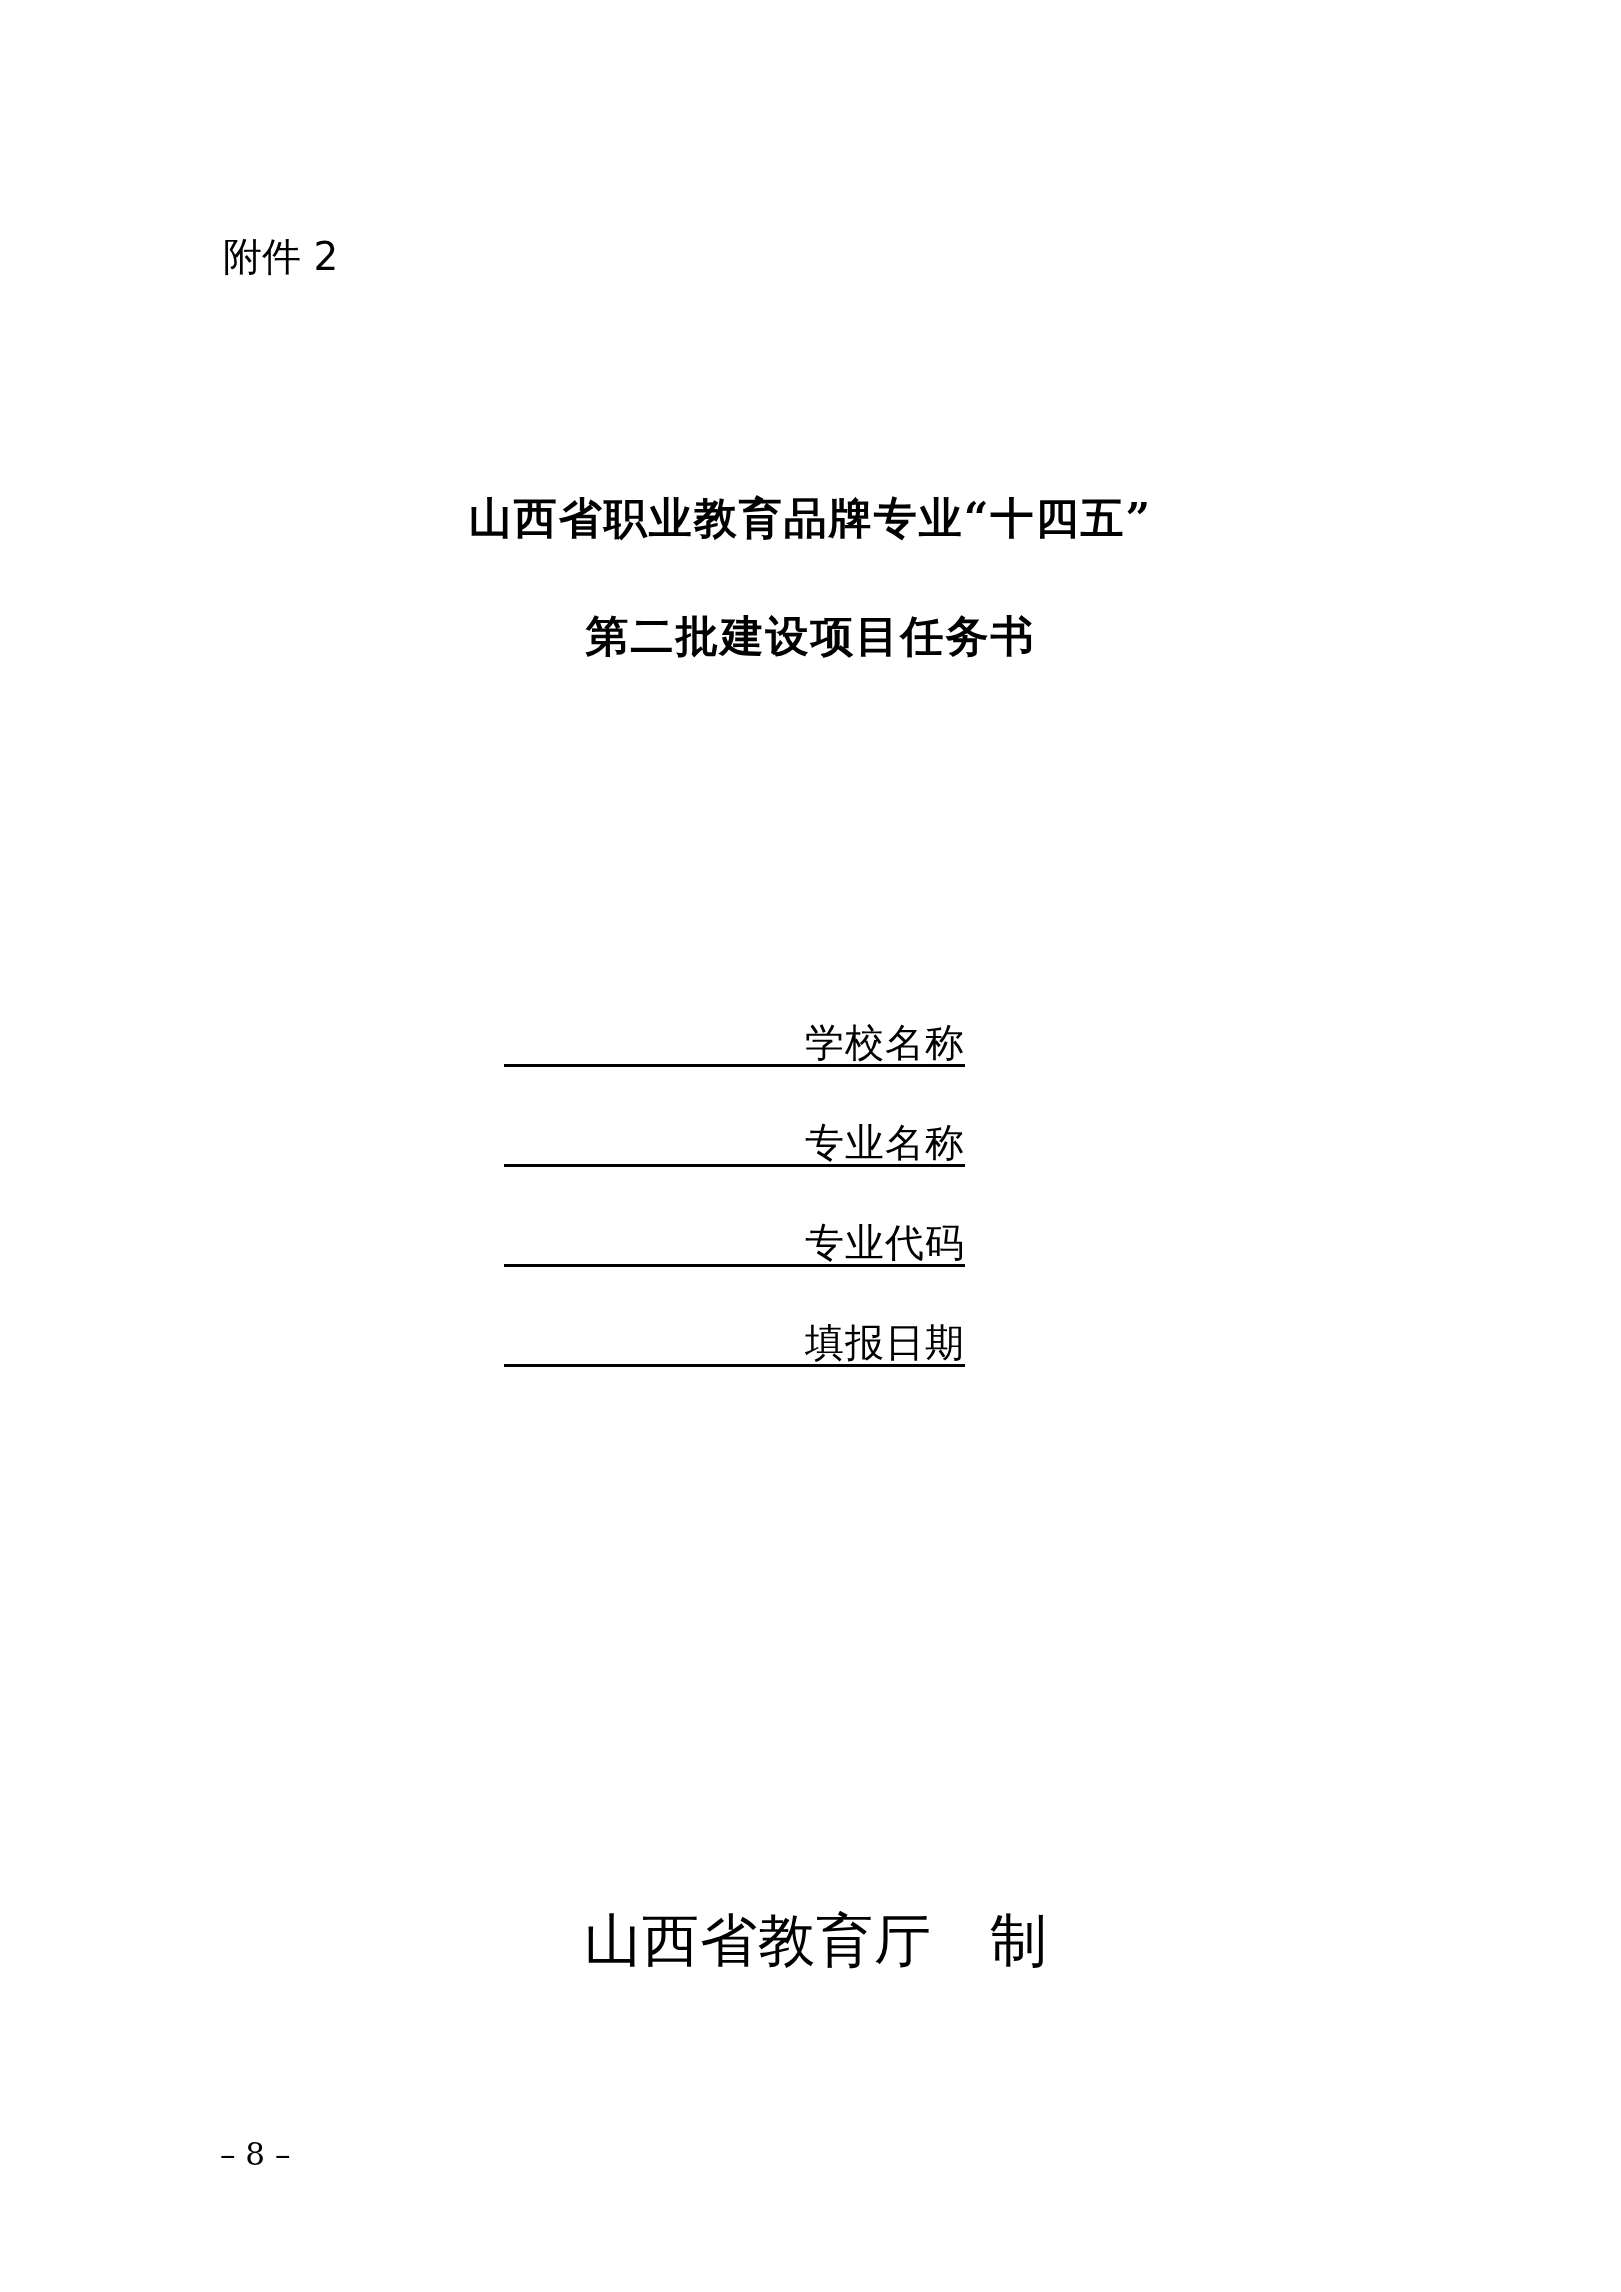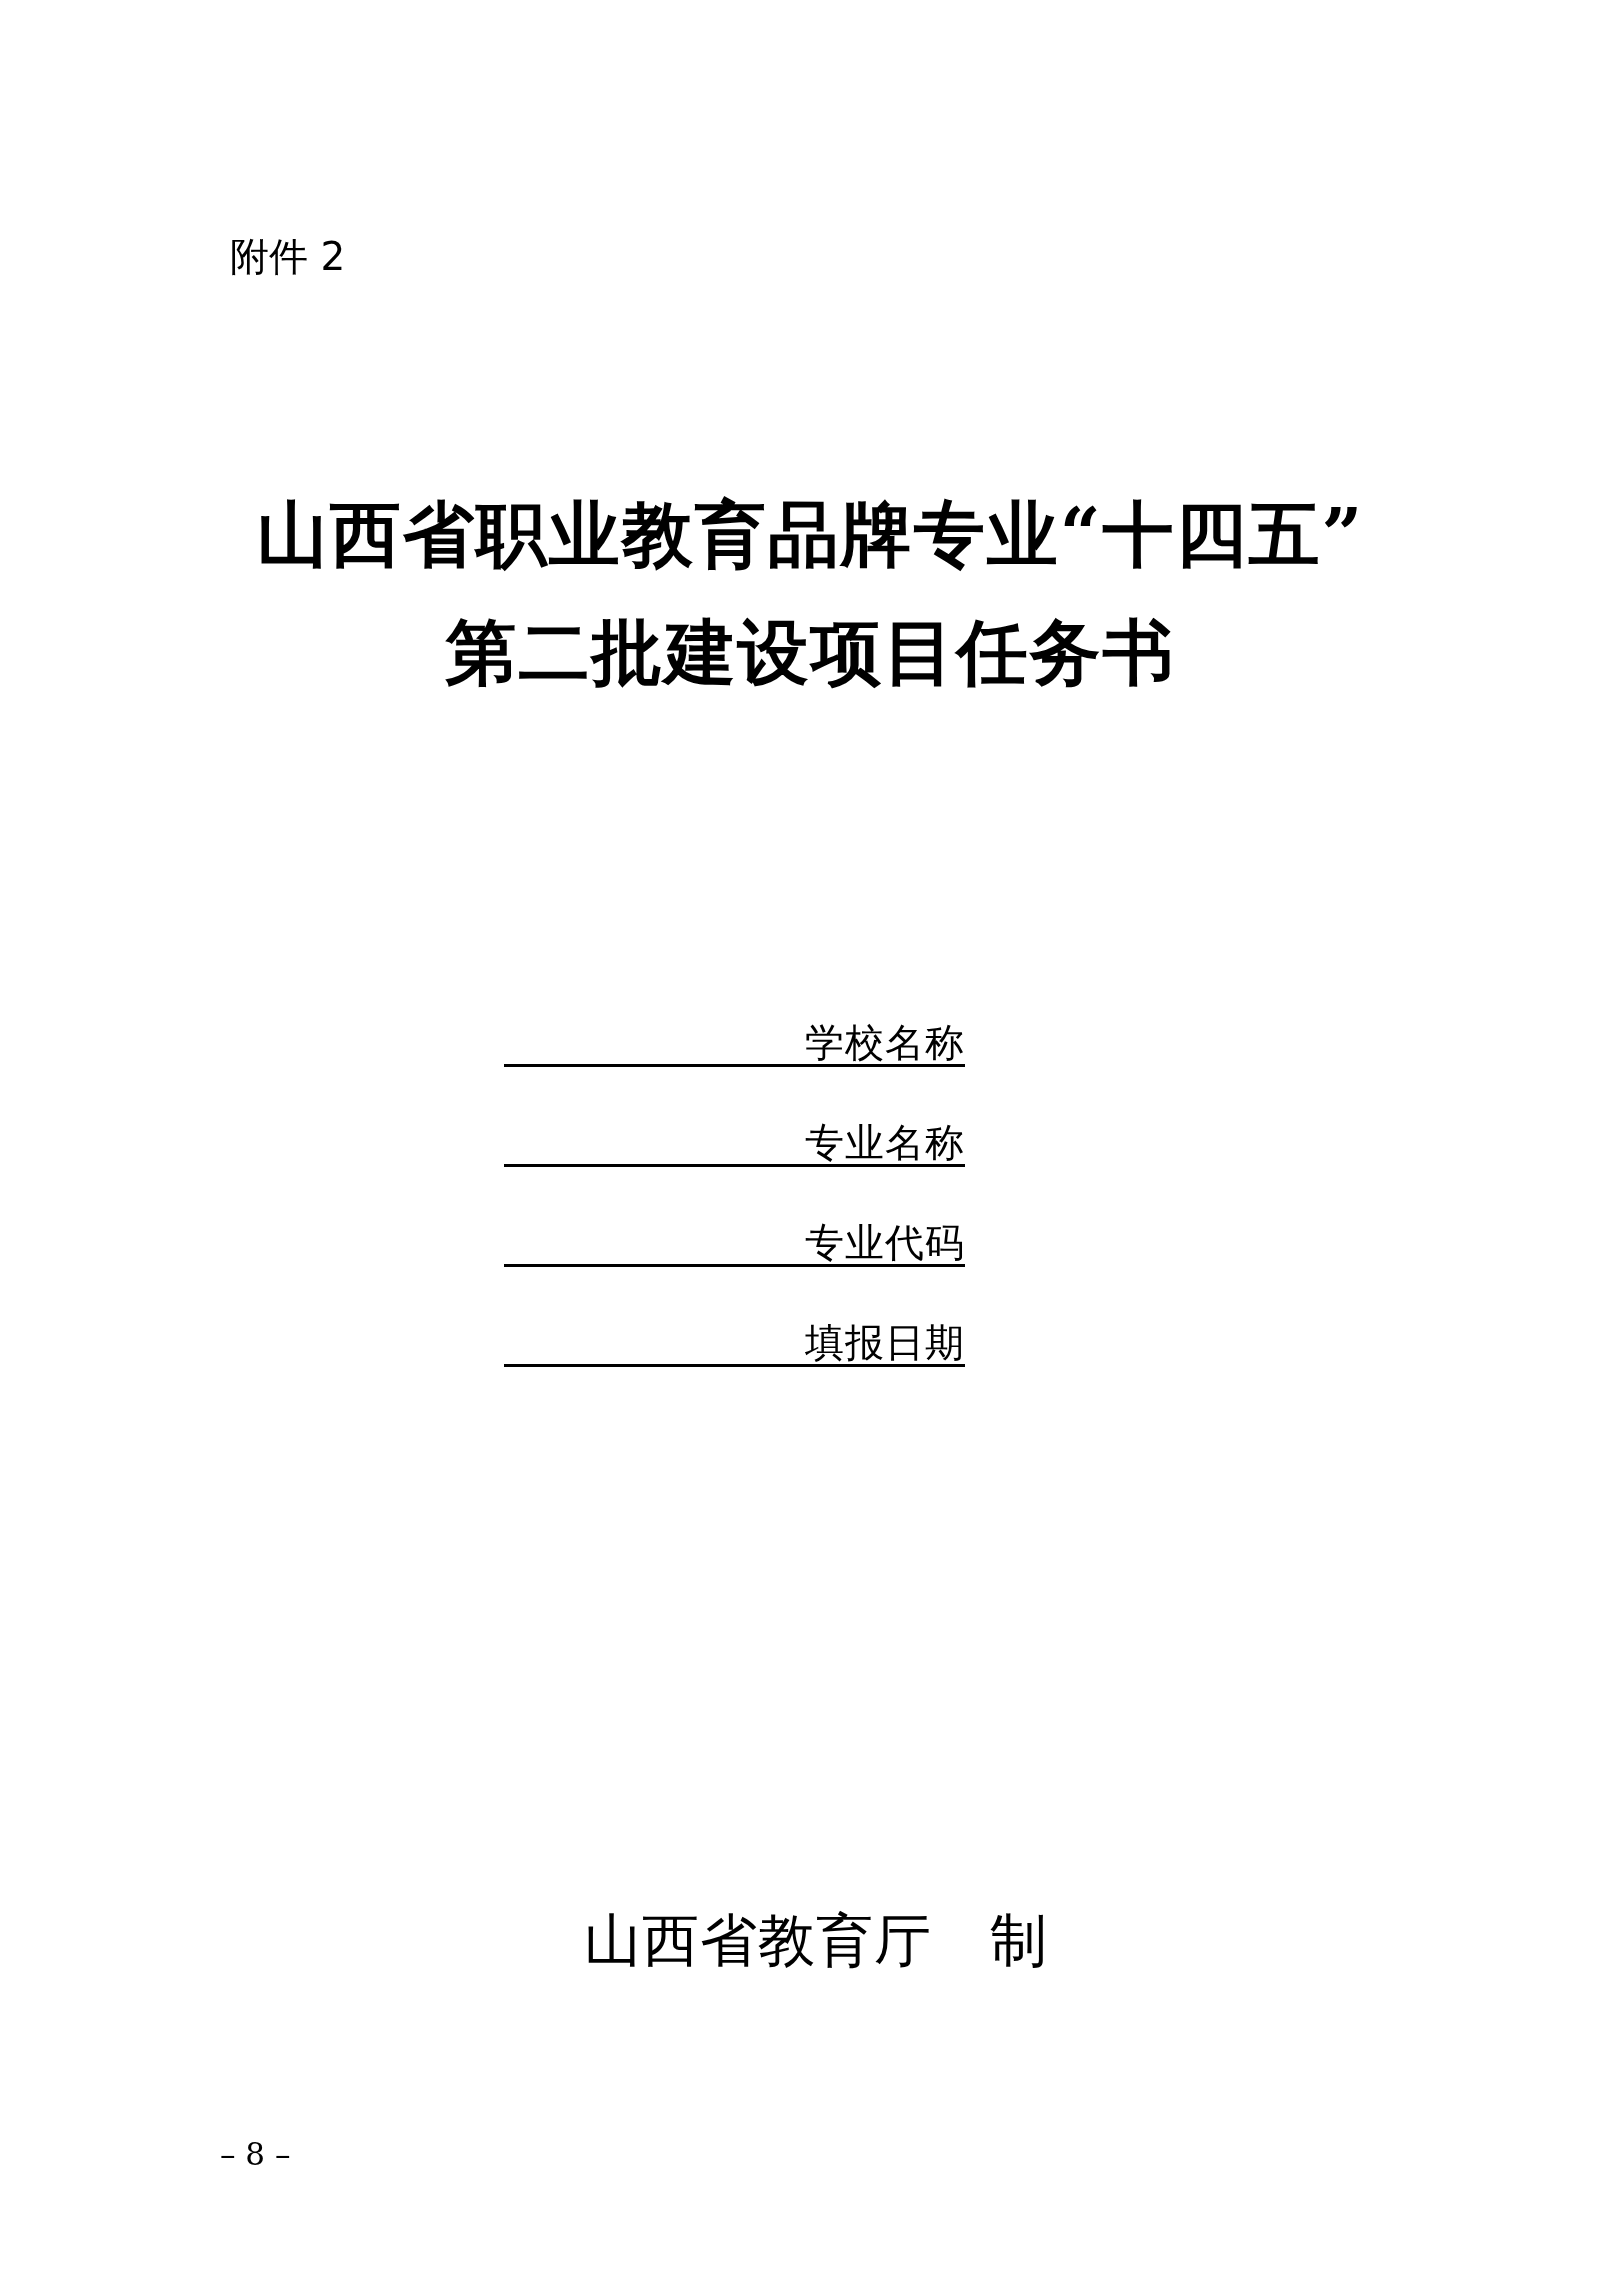--- a/index.html
+++ b/index.html
@@ -18,30 +18,29 @@
   }
   .attachment-label {
     position: absolute;
     left: 223px;
     top: 235px;
     font-size: 39px;
     line-height: 1.15;
     font-family: "DejaVu Sans", "Liberation Sans", sans-serif;
     color: #000000;
     white-space: nowrap;
-    margin-left: 7px;
   }
   .doc-title-line {
     position: absolute;
     left: 0;
     width: 1621px;
     text-align: center;
     font-family: "DejaVu Serif", "Liberation Serif", serif;
     font-weight: bold;
-    font-size: 71px;
+    font-size: 43px;
     line-height: 1.15;
     letter-spacing: 2px;
     color: #000000;
     white-space: nowrap;
   }
   .doc-title-line.line1 { top: 494px; }
   .doc-title-line.line2 { top: 612px; }
 
   .form-block {
     position: absolute;

